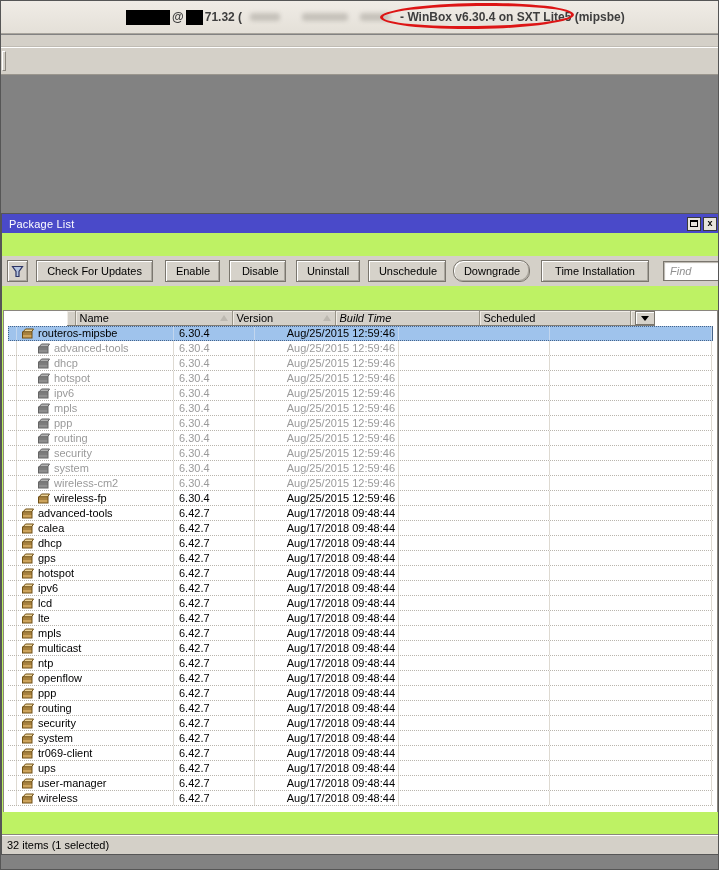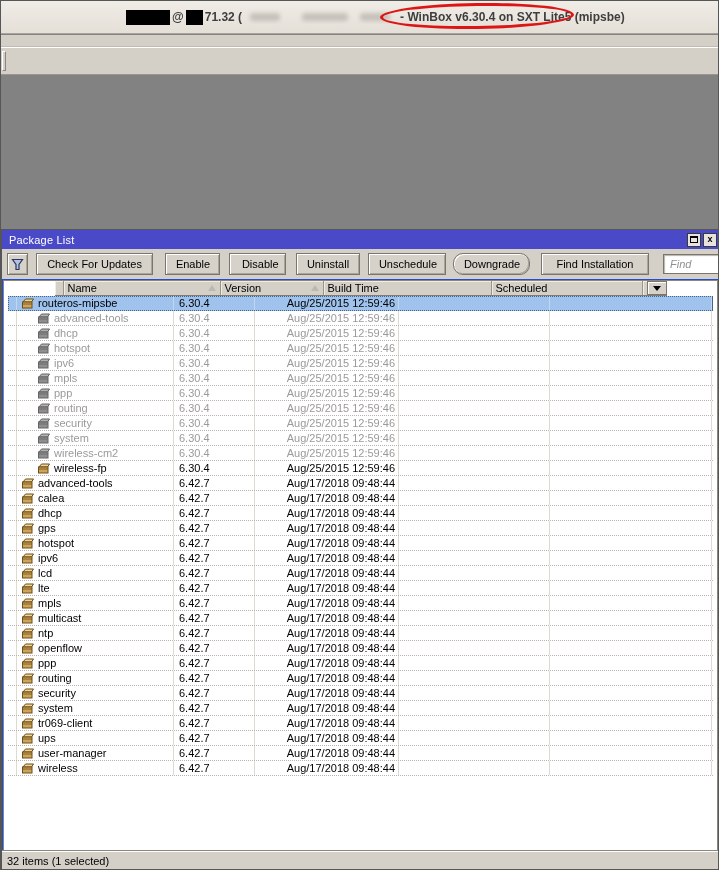--- a/index.html
+++ b/index.html
@@ -48,23 +48,23 @@
     position:absolute; left:1px; top:3px; width:4px; height:20px;
     background:#d4d0c8; border:1px solid #fff; border-right-color:#8a867e; border-bottom-color:#8a867e;
   }
   .workspace {
     position:absolute; left:0; top:74px; width:719px; height:796px;
     background:#828282;
   }
 
   
   .pkg-window {
-    position:absolute; left:0; top:228px; width:719px; height:642px;
-    background:#1d4ed8; border:1px solid #565656;
-    display:flex; flex-direction:column;
+    position:absolute; left:0; top:212px; width:719px; height:642px;
+    background:#bef264; border:1px solid #565656;
+    display:flex; flex-direction:column;gap:23px;
   }
   .win-titlebar {
     height:19px; background:#4a4ac9; color:#fff;
     display:flex; align-items:center; padding:0 2px 0 7px;
     flex:0 0 auto;
   }
   .win-title { font-size:11px; letter-spacing:.2px; }
   .win-buttons { margin-left:auto; display:flex; gap:2px; }
   .win-btn {
     width:14px; height:14px; background:#e8e4dd; border:1px solid #3a3a3a;
@@ -107,21 +107,21 @@
     white-space:nowrap; overflow:hidden;
   }
   .th .sort-tri {
     position:absolute; right:4px; top:4px; width:0; height:0;
     border-left:4px solid transparent; border-right:4px solid transparent;
     border-bottom:6px solid #bcb8b0;
   }
   .th-c0 { width:9px; padding:0; }
   .th-name { width:157px; }
   .th-ver { width:103px; }
-  .th-time { width:168px; }
+  .th-time { width:144px;font-style:italic; }
   .th-sched { width:151px; }
   .th-extra { flex:1; border-right:none; }
   .dd-btn {
     width:20px; flex:0 0 auto; background:#d6d2ca; border:1px solid #7a766e;
     box-shadow:inset 1px 1px 0 #fff; display:flex; align-items:center; justify-content:center;
     cursor:pointer;
   }
   .dd-tri { width:0; height:0; border-left:4px solid transparent; border-right:4px solid transparent; border-top:5px solid #000; }
 
   .tbody { flex:1 1 auto; background:#fff; overflow:hidden; }
@@ -187,21 +187,21 @@
       <svg width="13" height="13" viewBox="0 0 13 13">
         <path d="M1.5 1.5 L11.5 1.5 L8 6.5 L8 11.5 L5 11.5 L5 6.5 Z" fill="#b4c4e0" stroke="#2c3464" stroke-width="1.2"></path>
       </svg>
     </button>
     <button class="tb-btn" style="width:117px; margin-right:12px;">Check For Updates</button>
     <button class="tb-btn" style="width:55px; margin-right:9px;">Enable</button>
     <button class="tb-btn" style="width:57px; margin-right:10px;padding-left:12px;">Disable</button>
     <button class="tb-btn" style="width:64px; margin-right:8px;">Uninstall</button>
     <button class="tb-btn" style="width:78px; margin-right:7px;">Unschedule</button>
     <button class="tb-btn" style="width:77px; margin-right:11px;border-radius:10px;">Downgrade</button>
-    <button class="tb-btn" style="width:112px;">Find Installation</button>
+    <button class="tb-btn" style="width:112px;">Time Installation</button>
     <input class="find-input" type="text" placeholder="Find" style="">
   </div>
 
   <div class="table-wrap">
     <div class="thead">
       <div class="th th-c0"></div>
       <div class="th th-name"><span>Name</span><span class="sort-tri"></span></div>
       <div class="th th-ver"><span>Version</span><span class="sort-tri"></span></div>
       <div class="th th-time"><span>Build Time</span></div>
       <div class="th th-sched"><span>Scheduled</span></div>

